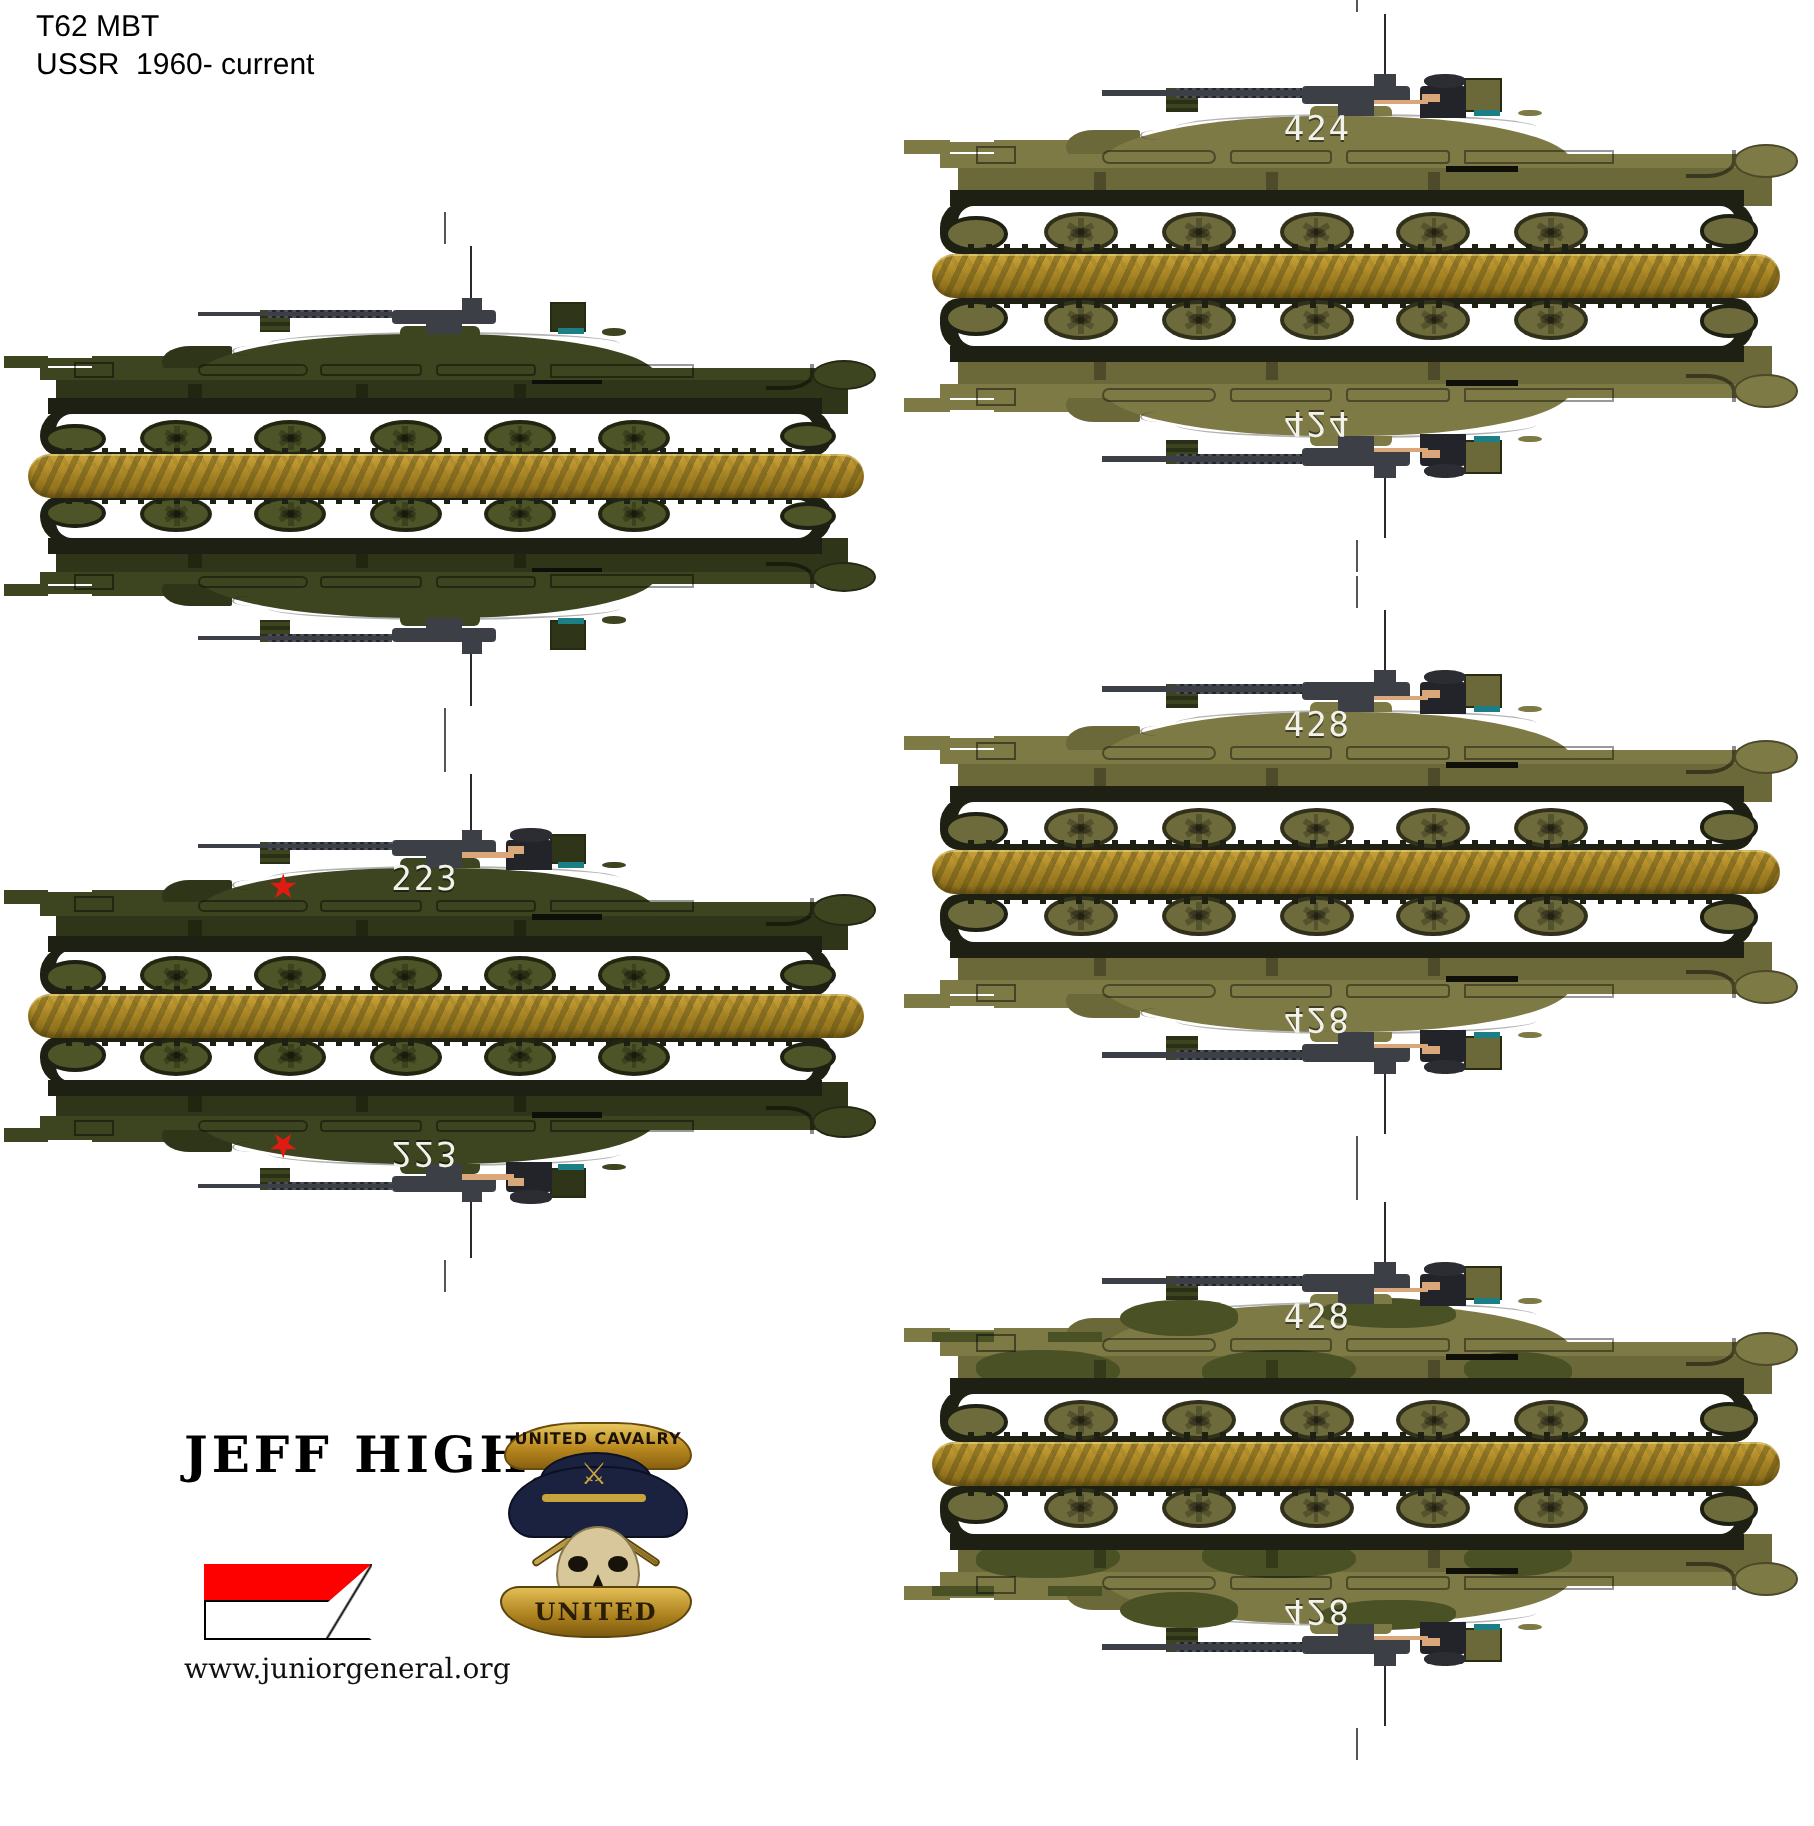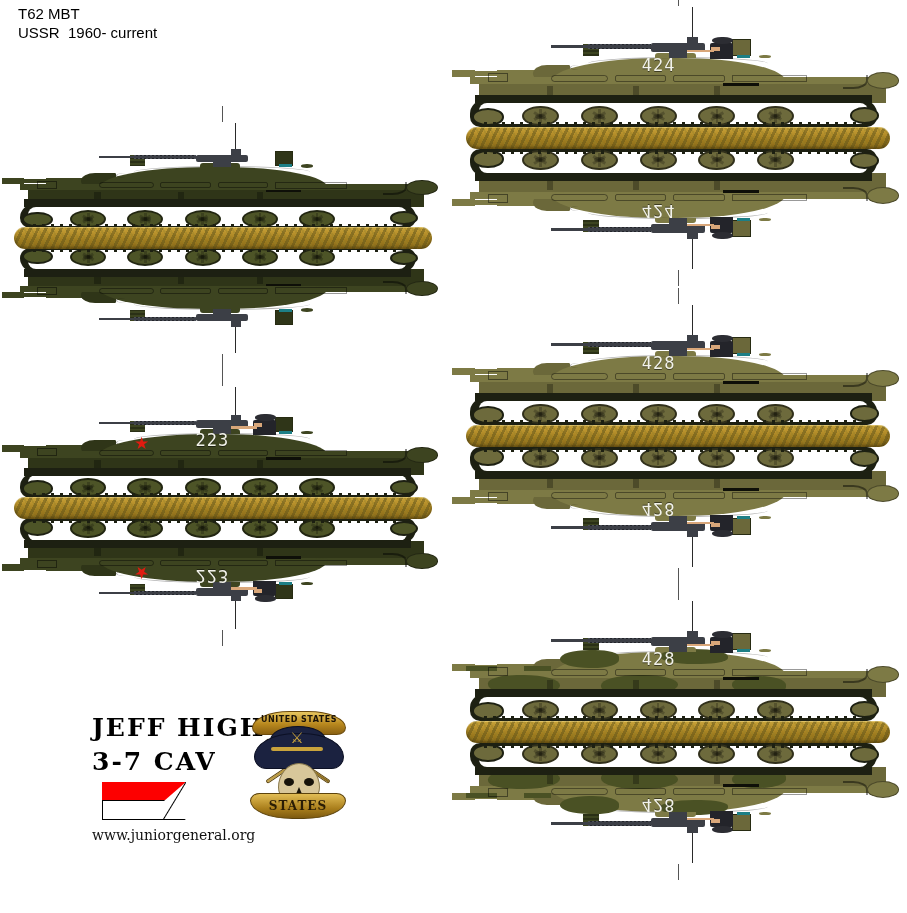--- a/index.html
+++ b/index.html
@@ -900,46 +900,45 @@
           </div>
         </div>
         <div class="foldline" style="left:50%;top:-12px;height:16px;"></div>
         <div class="foldline" style="left:50%;bottom:-12px;height:16px;"></div>
       </div>
       <div class="foldbar" style="left: 466px; width: 424px; top: 721px;"></div>
     </div>
 
   <div class="logo">
     <div class="l1">JEFF HIGH</div>
-    <div class="l2">3-7  CAV</div>
 
     <div class="guidon">
       <div class="fl"></div>
       <div class="red"></div>
       <div class="notch"></div>
       <div class="notchline"></div>
     </div>
 
     <div class="url">www.juniorgeneral.org</div>
 
     <div class="emblem">
       <div class="saber a"></div>
       <div class="saber b"></div>
       <div class="em-banner">
-        <span>UNITED STATES</span>
+        <span>UNITED CAVALRY</span>
       </div>
       <div class="em-crown"></div>
       <div class="em-hat"></div>
       <div class="em-cross">⚔</div>
       <div class="em-band"></div>
       <div class="em-skull">
         <div class="em-eye l"></div>
         <div class="em-eye r"></div>
         <div class="em-nose"></div>
         <div class="em-teeth"></div>
       </div>
       <div class="em-scroll">
-        <span>STATES</span>
+        <span>UNITED</span>
       </div>
     </div>
   </div>
 
 </div>
 
 </body></html>

